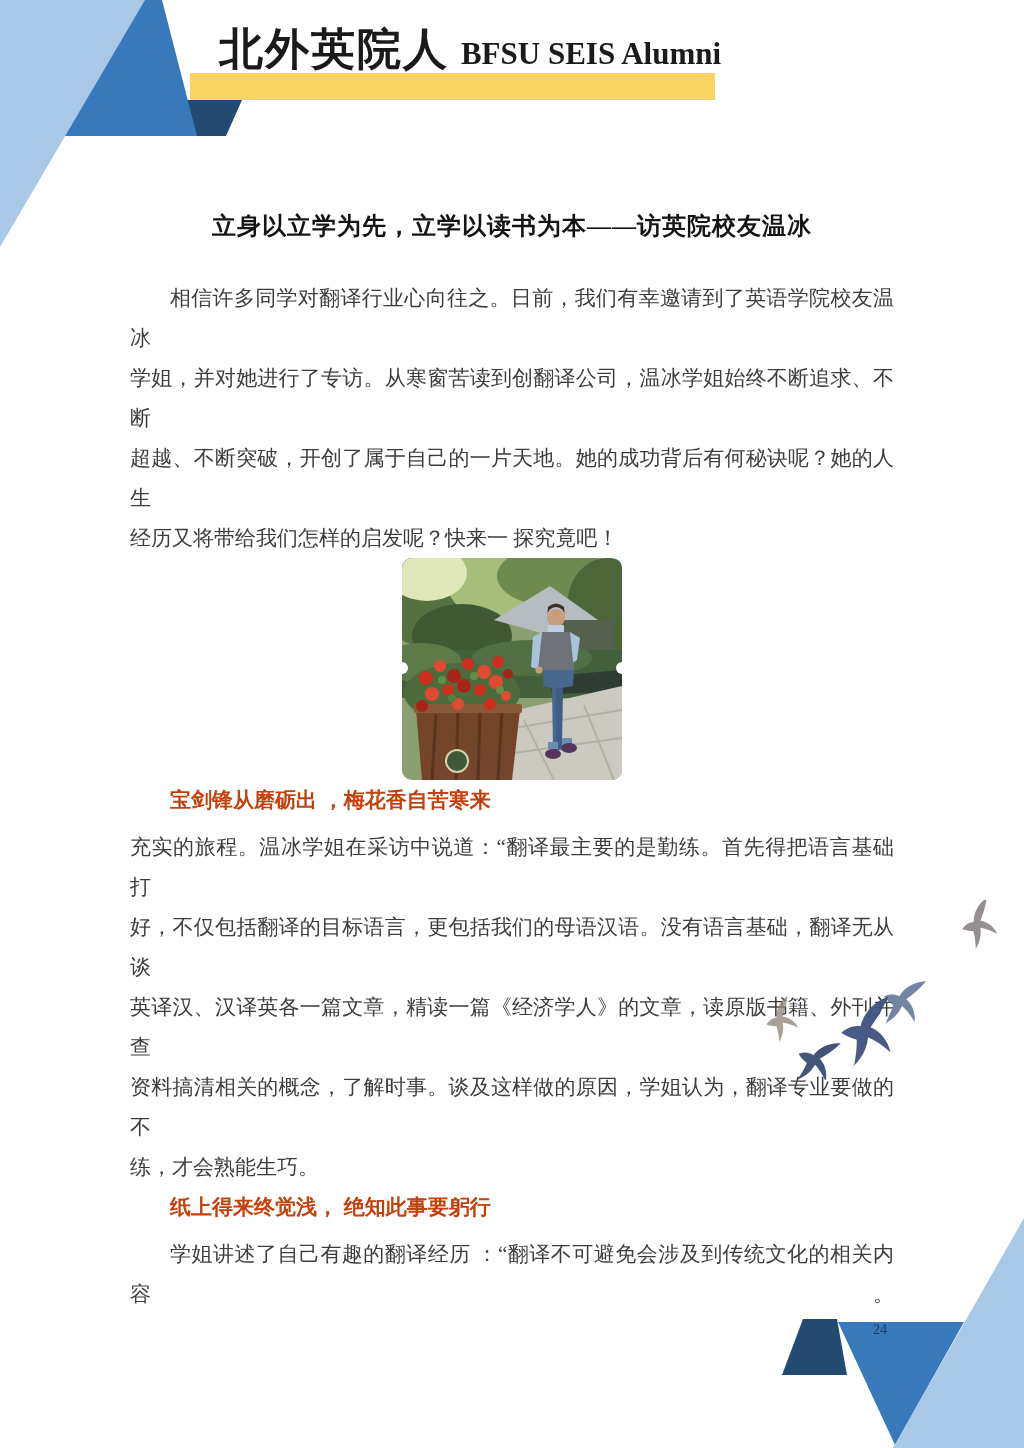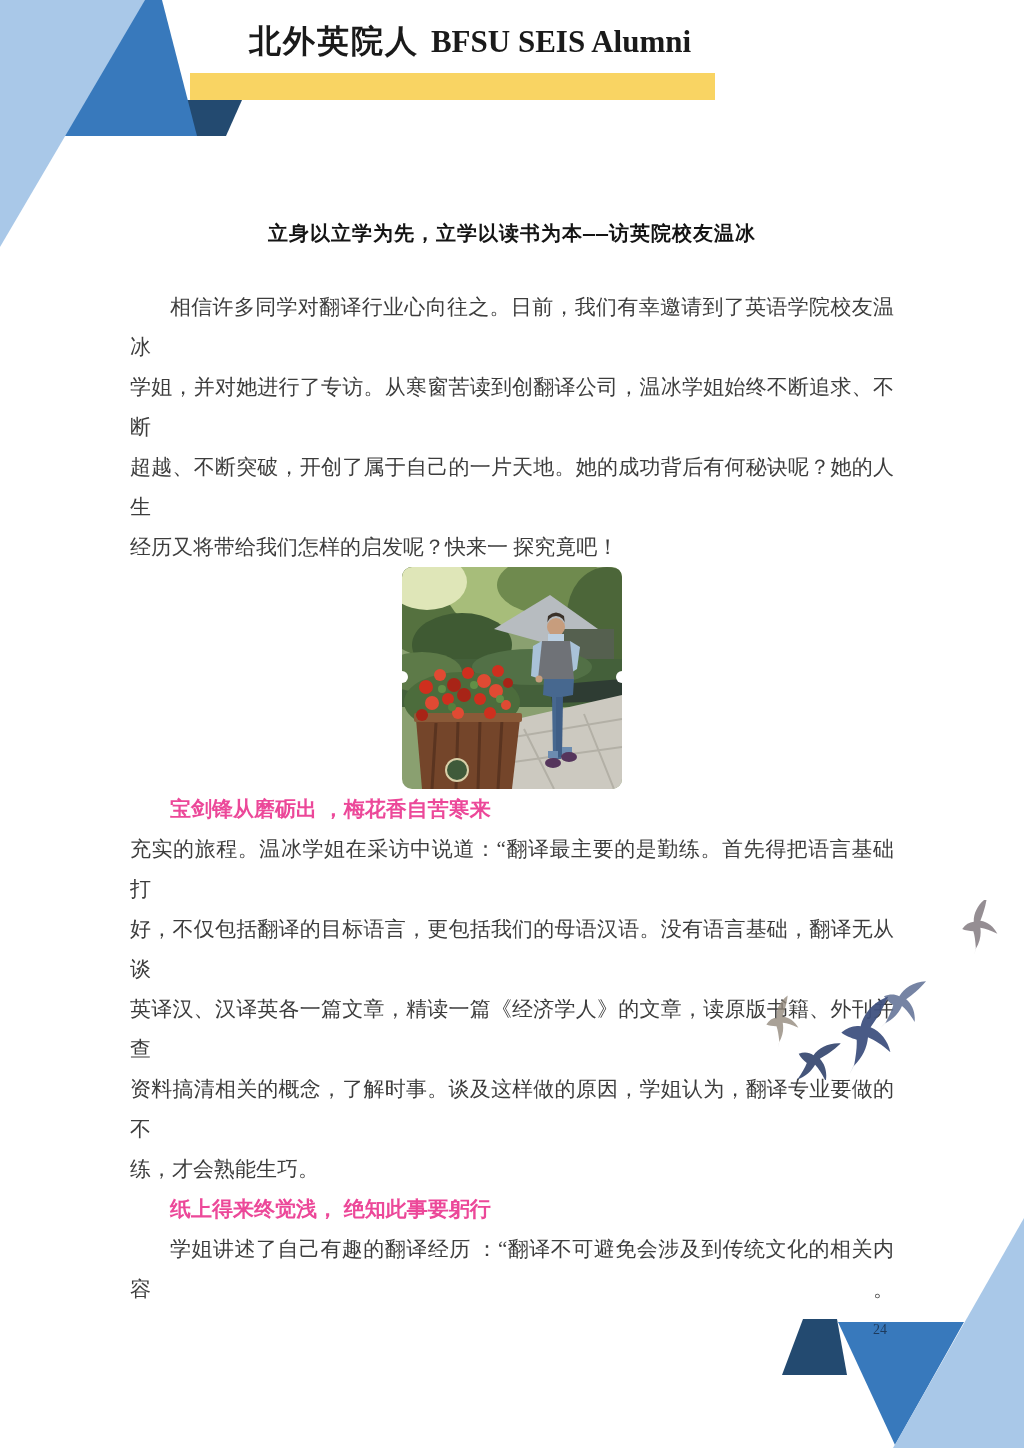--- a/index.html
+++ b/index.html
@@ -4,34 +4,34 @@
 <style>
   html,body{margin:0;padding:0;background:#ffffff;}
   .page{position:relative;width:1024px;height:1448px;background:#fff;overflow:hidden;
         font-family:"Liberation Serif","DejaVu Serif",serif;}
   svg{display:block;}
   .abs{position:absolute;}
 
   
   .masthead{position:absolute;left:130px;top:20px;width:680px;text-align:center;
             color:#1a1a1a;white-space:nowrap;}
-  .masthead .cn{font-size:32px;font-weight:700;letter-spacing:2px;
+  .masthead .cn{font-size:44px;font-weight:700;letter-spacing:2px;
                 font-family:"Liberation Serif","DejaVu Serif",serif;}
   .masthead .en{font-size:31px;font-weight:700;margin-left:12px;
                 font-family:Liberation Serif, serif;}
   .gold-bar{position:absolute;left:190px;top:73px;width:525px;height:27px;background:#F9D463;}
 
   
   .article{position:absolute;left:130px;top:206px;width:764px;color:#3d3d3d;}
-  .article h1{margin:9px 0 32px 0;font-family:Liberation Mono, monospace;
-              font-size:20px;line-height:40px;font-weight:700;color:#141414;
+  .article h1{margin:0 0 32px 0;font-family:Liberation Serif, serif;
+              font-size:24px;line-height:40px;font-weight:700;color:#141414;
               text-align:center;letter-spacing:1px;}
   .subhead{margin:0;font-family:"Liberation Sans","DejaVu Sans",sans-serif;
-           font-size:21px;line-height:40px;font-weight:700;color:#ec4899;text-indent:40px;}
-  .para{width:100%;}
+           font-size:21px;line-height:40px;font-weight:700;color:#c2410c;text-indent:40px;}
+  .para{width:100%;margin-top:7px;}
   .line{font-size:21px;line-height:40px;text-align:justify;text-align-last:justify;}
   .line.last{text-align-last:left;}
   .line.indent{text-indent:40px;}
 
   
   .photo-wrap{width:220px;height:222px;margin:0 auto;border-radius:10px;overflow:hidden;}
 
   
   .corner-tl{left:0;top:0;pointer-events:none;}
   .corner-br{left:764px;top:1148px;pointer-events:none;}

